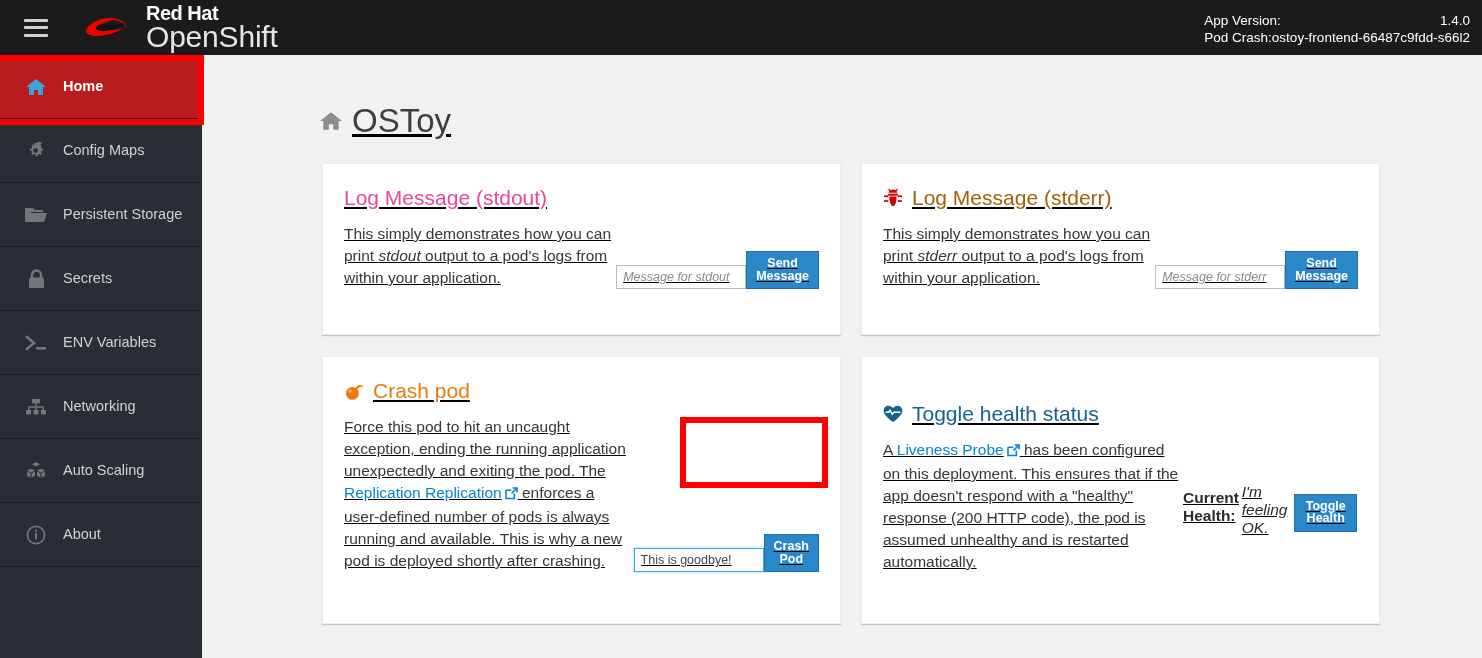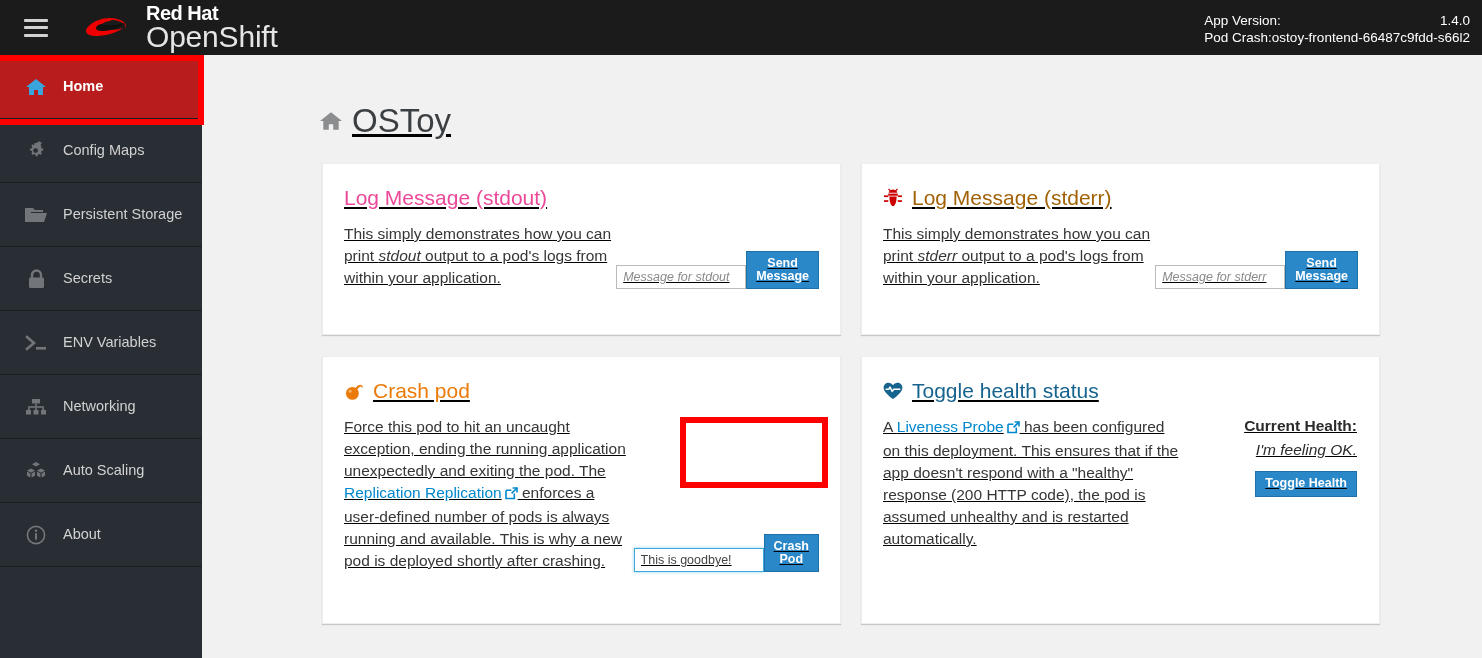--- a/index.html
+++ b/index.html
@@ -102,21 +102,21 @@
   .card.row2 { height: 268px; }
   .card-title {
     font-size: 21px; font-weight: 400;
     display: flex; align-items: center;
     margin-bottom: 13px;
   }
   .card-title .t-icon { margin-right: 9px; display: flex; align-items: center; }
   .title-green  { color: #ec4899; }
   .title-red    { color: #a16207; }
   .title-orange { color: #ec7a08; }
-  .title-blue   { color: #16638e; }
+  .title-blue   { color: #16638e; margin-top: 23px; }
 
   .card-body { display: flex; }
   .card-text {
     font-size: 15.5px; line-height: 22px; color: #363636;
     width: 300px;
   }
   .card-text em { font-style: italic; }
   .card-right {
     flex: 1;
     display: flex; flex-direction: row; align-items: flex-end;
@@ -141,21 +141,21 @@
     padding: 5px 9px 6px 9px;
     cursor: pointer;
     font-family: "Liberation Sans", sans-serif;
     line-height: 1;
   }
   .link { color: #0088ce; text-decoration: none; }
   .ext-icon { display: inline-block; vertical-align: -2px; margin-left: 3px; }
 
   .health-col {
     flex: 1;
-    display: flex; flex-direction: column; align-items: flex-end;
+    display: flex; flex-direction: row; align-items: center;
     padding-top: 1px; padding-right: 1px;
   }
   .health-label { font-size: 15.5px; font-weight: bold; color: #2b2b2b; }
   .health-value { font-size: 15.5px; font-style: italic; color: #2b2b2b; margin-top: 6px; }
 
   
   .hl {
     position: absolute;
     border: 6px solid #ff0000;
     pointer-events: none;

